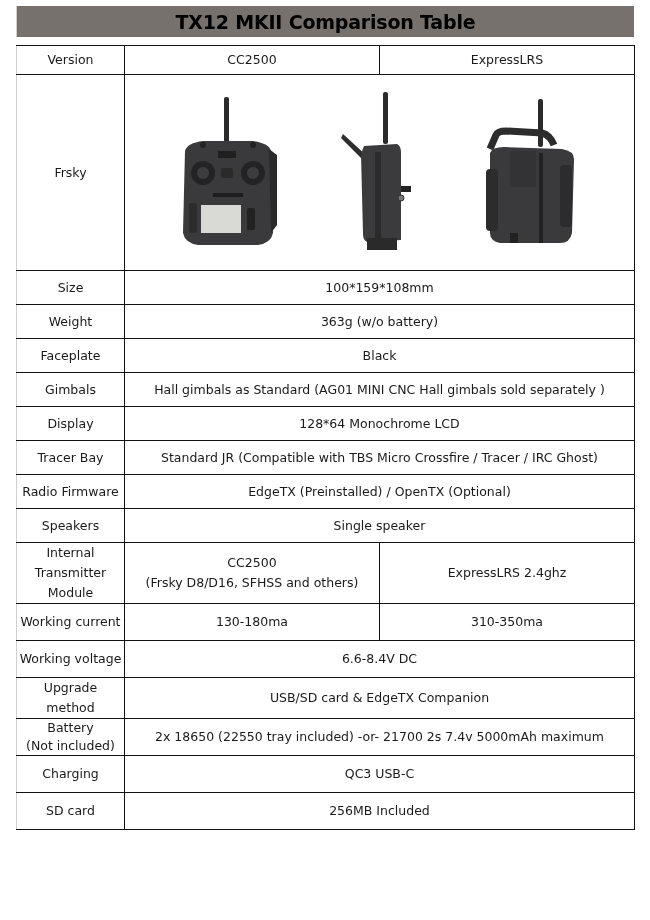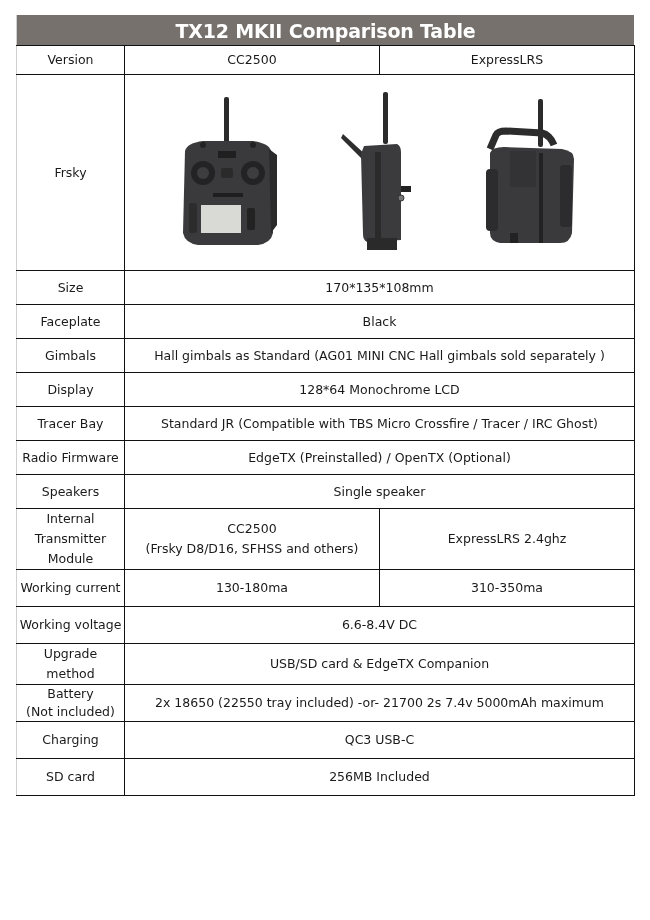--- a/index.html
+++ b/index.html
@@ -1,22 +1,22 @@
 <!DOCTYPE html>
 <html><head>
   <meta charset="utf-8">
   <style>
     * { box-sizing: border-box; margin: 0; padding: 0; }
     html, body { width: 650px; height: 920px; background: #ffffff; overflow: hidden; }
     body { position: relative; font-family: "DejaVu Sans", "Liberation Sans", sans-serif; color: #1a1a1a; }
 
     .title-bar {
-      position: absolute; left: 16px; top: 15px; width: 618px; height: 31px;
+      position: absolute; left: 16px; top: 6px; width: 618px; height: 31px;
       background: #76716d;
-      color: #ffffff; font-weight: bold; font-size: 19px;
+      color: #000000; font-weight: bold; font-size: 19px;
       display: flex; align-items: center; justify-content: center;
       border-left: 1px solid #cfcfcf;
       letter-spacing: -0.2px;
     }
 
     table.spec {
       position: absolute; left: 16px; top: 45px; width: 618px;
       border-collapse: collapse; table-layout: fixed;
       font-size: 12.5px;
     }
@@ -100,21 +100,25 @@
             <rect x="63" y="60" width="4" height="90" fill="#222"></rect>
             <rect x="34" y="140" width="8" height="10" fill="#222"></rect>
           </svg>
         </div>
       </div>
     </td>
   </tr>
 
   <tr style="height:34px">
     <td class="label">Size</td>
-    <td colspan="2">170*135*108mm</td>
+    <td colspan="2">100*159*108mm</td>
+  </tr>
+  <tr style="height:34px">
+    <td class="label">Weight</td>
+    <td colspan="2">363g (w/o battery)</td>
   </tr>
   <tr style="height:34px">
     <td class="label">Faceplate</td>
     <td colspan="2">Black</td>
   </tr>
   <tr style="height:34px">
     <td class="label">Gimbals</td>
     <td colspan="2">Hall gimbals as Standard (AG01 MINI CNC Hall gimbals sold separately )</td>
   </tr>
   <tr style="height:34px">

